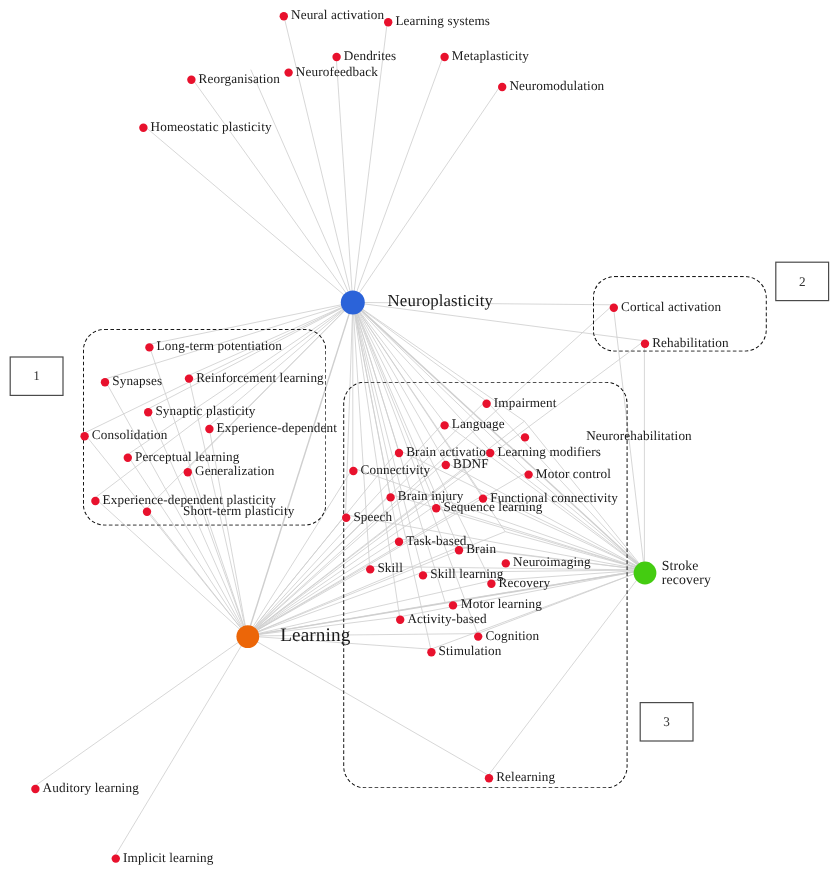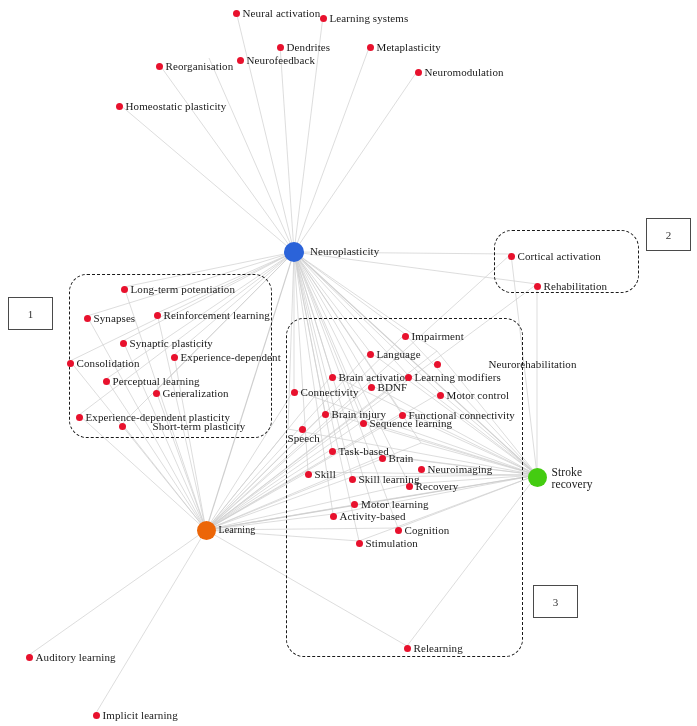--- a/index.html
+++ b/index.html
@@ -59,31 +59,31 @@
     width: 7px;
     height: 7px;
     background: #e8112d;
   }
   .node.hub-neuroplasticity .dot {
     width: 20px;
     height: 20px;
     background: #2b63d9;
   }
   .node.hub-neuroplasticity .node-label {
-    font-size: 11px;
-    margin-left: 6px;
+    font-size: 14px;
+    margin-left: 19px;
   }
   .node.hub-learning .dot {
     width: 19px;
     height: 19px;
     background: #ec6608;
   }
   .node.hub-learning .node-label {
-    font-size: 10px;
-    margin-left: 3px;
+    font-size: 16px;
+    margin-left: 18px;
   }
   .node.hub-stroke .dot {
     width: 19px;
     height: 19px;
     background: #44cc11;
   }
   .node.hub-stroke .node-label {
     font-size: 11.5px;
     margin-left: 5px;
     white-space: normal;
@@ -351,21 +351,21 @@
         <span class="node-label">Brain injury</span>
       </div>
       <div class="node leaf" style="left: 398.5px; top: 409.5px;">
         <span class="dot"></span>
         <span class="node-label">Functional connectivity</span>
       </div>
       <div class="node leaf" style="left: 359.5px; top: 417.5px;">
         <span class="dot"></span>
         <span class="node-label">Sequence learning</span>
       </div>
-      <div class="node leaf" style="left: 284.5px; top: 425.5px; flex-direction: column;">
+      <div class="node leaf" style="left: 284.5px; top: 425.5px;">
         <span class="dot"></span>
         <span class="node-label">Speech</span>
       </div>
       <div class="node leaf" style="left: 328.5px; top: 445.5px;">
         <span class="dot"></span>
         <span class="node-label">Task-based</span>
       </div>
       <div class="node leaf" style="left: 417.5px; top: 464px;">
         <span class="dot"></span>
         <span class="node-label">Neuroimaging</span>
@@ -379,21 +379,21 @@
         <span class="node-label">Skill</span>
       </div>
       <div class="node leaf" style="left: 348.5px; top: 473.5px;">
         <span class="dot"></span>
         <span class="node-label">Skill learning</span>
       </div>
       <div class="node leaf" style="left: 405.5px; top: 480.5px;">
         <span class="dot"></span>
         <span class="node-label">Recovery</span>
       </div>
-      <div class="node leaf" style="left: 351px; top: 498.5px;">
+      <div class="node leaf" style="left: 374px; top: 498.5px;">
         <span class="dot"></span>
         <span class="node-label">Motor learning</span>
       </div>
       <div class="node leaf" style="left: 329.5px; top: 510.5px;">
         <span class="dot"></span>
         <span class="node-label">Activity-based</span>
       </div>
       <div class="node leaf" style="left: 394.5px; top: 524.5px;">
         <span class="dot"></span>
         <span class="node-label">Cognition</span>

